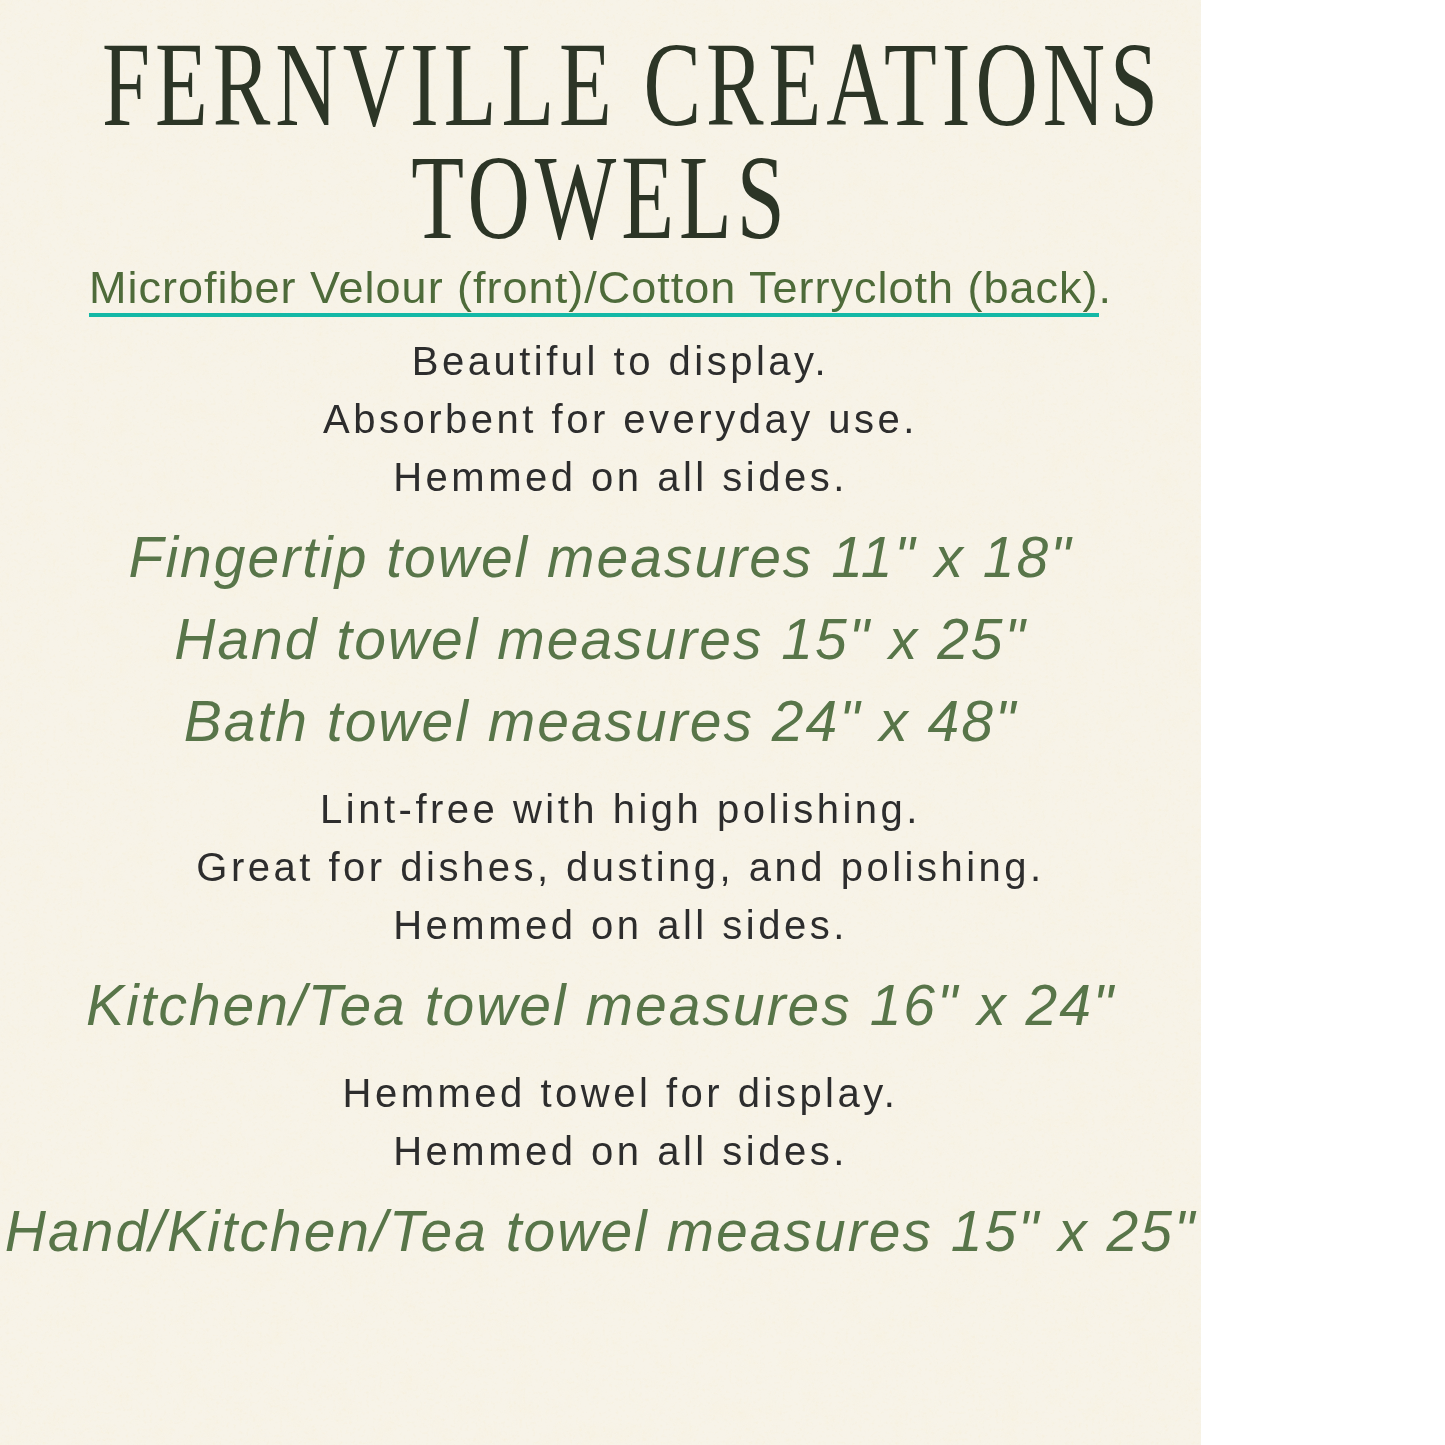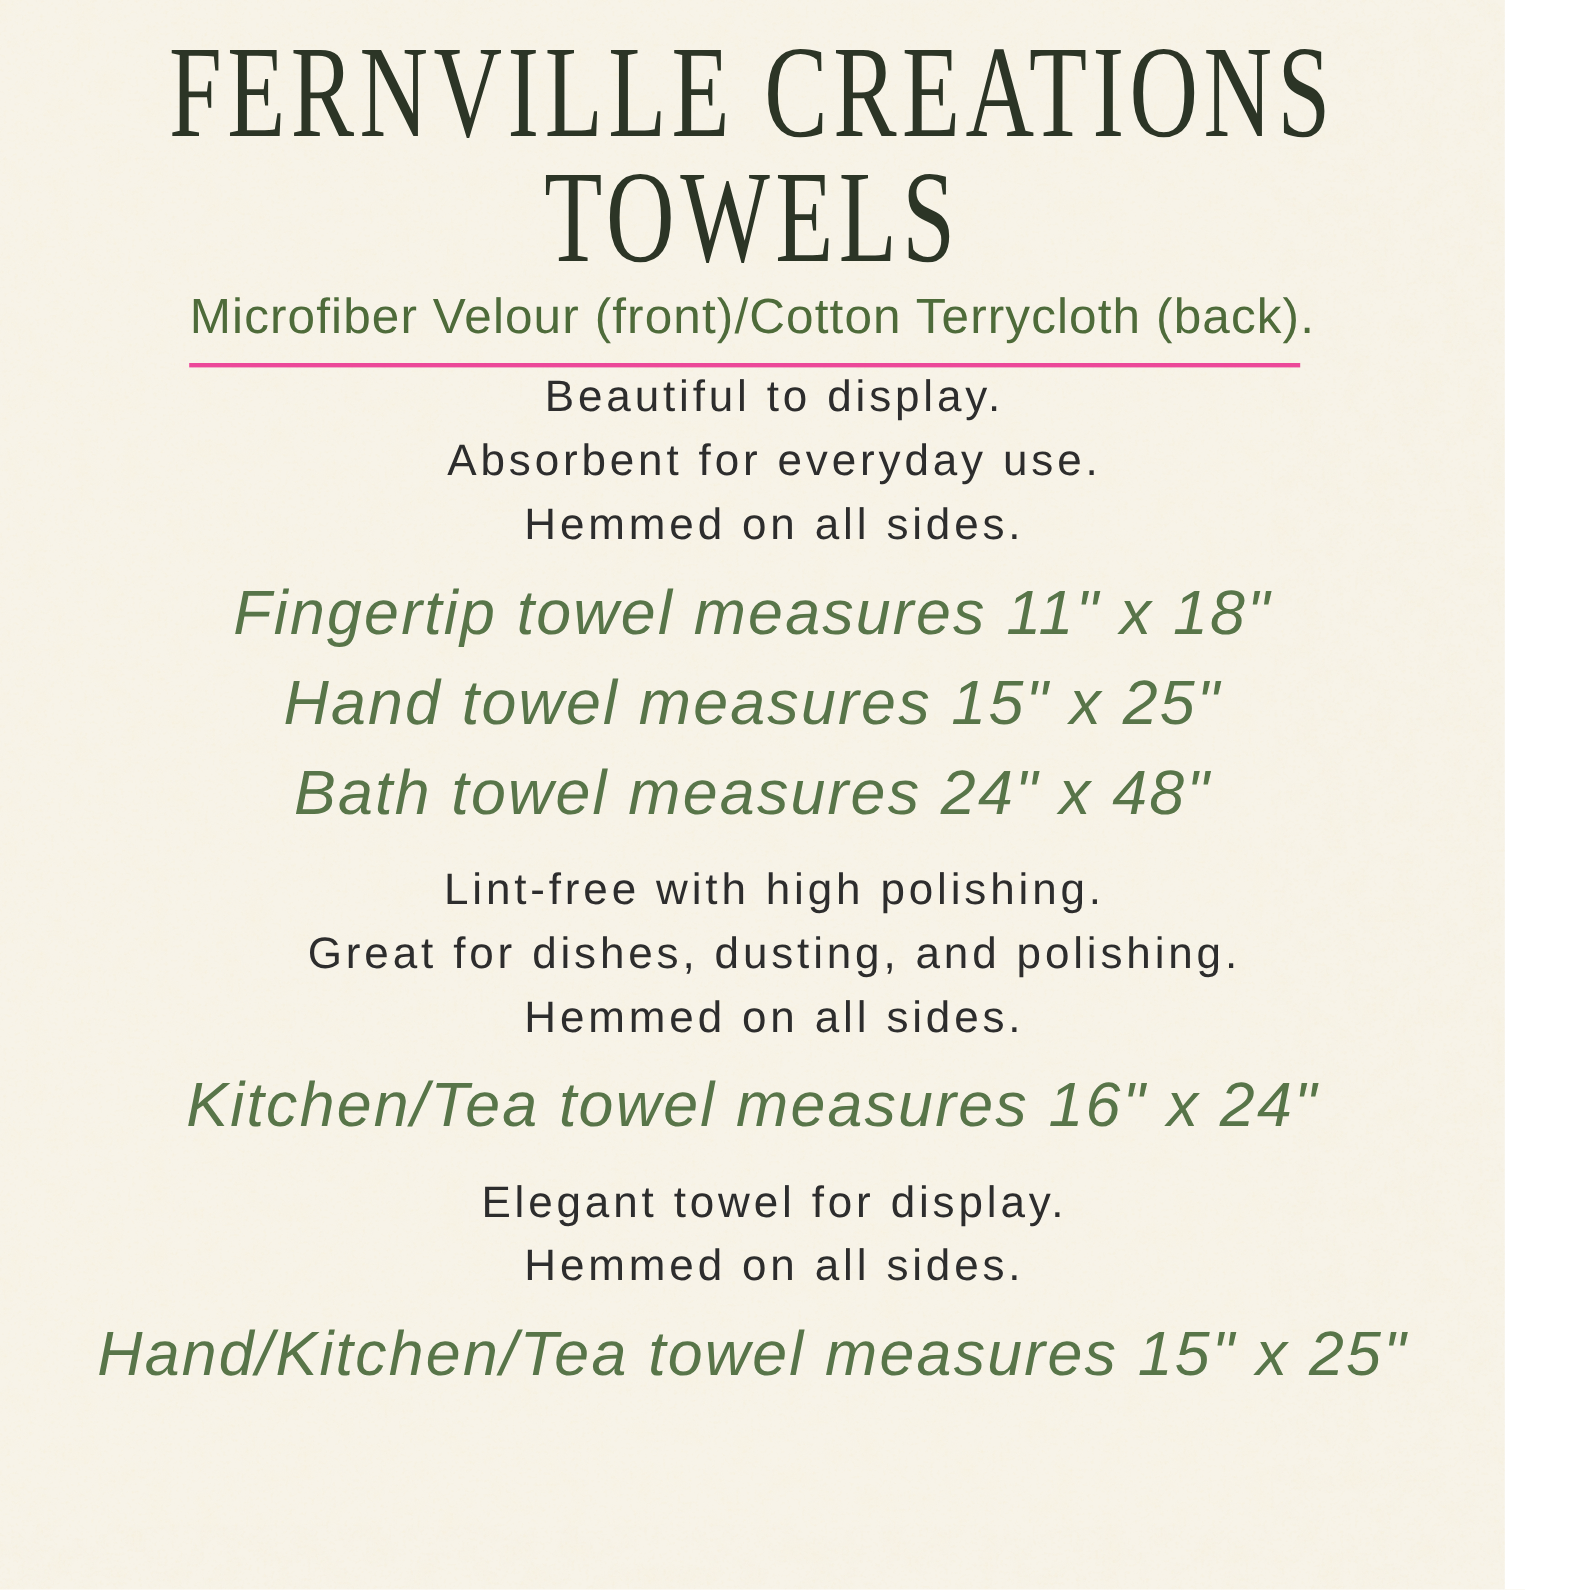--- a/index.html
+++ b/index.html
@@ -1,18 +1,18 @@
 <!DOCTYPE html>
 <html><head>
 <meta charset="utf-8">
 <style>
   html, body { margin: 0; padding: 0; }
   .page {
     position: relative;
-    width: 1368px;
+    width: 1201px;
     height: 1445px;
     background: #f7f3e8;
     overflow: hidden;
     font-family: "Liberation Sans", sans-serif;
   }
   .texture {
     position: absolute;
     inset: 0;
     z-index: 0;
     pointer-events: none;
@@ -45,22 +45,22 @@
     margin: 36px 0 0 0;
     font-size: 45px;
     line-height: 52px;
     letter-spacing: 1px;
     font-weight: 400;
     color: #4e6b3a;
     white-space: nowrap;
   }
   .section-flat-lay .section-heading { margin-top: 34px; }
   .heading-underline {
-    border-bottom: 4px solid #ec4899;
-    padding-bottom: 17px;
+    border-bottom: 4px solid #14b8a6;
+    padding-bottom: 0;
   }
   .heading-suffix { border-bottom: none; }
   .features { margin: 18px 0 0 0; }
   .feature {
     margin: 0;
     font-size: 40px;
     line-height: 58px;
     letter-spacing: 3.5px;
     color: #2d2d2d;
     white-space: nowrap;
@@ -127,21 +127,21 @@
         <p class="feature">Great for dishes, dusting, and polishing.</p>
         <p class="feature">Hemmed on all sides.</p>
       </div>
       <div class="measurements">
         <p class="measurement">Kitchen/Tea towel measures 16" x 24"</p>
       </div>
     </section>
 
     <section class="section section-flat-lay">
       <div class="features">
-        <p class="feature">Elegant towel for display.</p>
+        <p class="feature">Hemmed towel for display.</p>
         <p class="feature">Hemmed on all sides.</p>
       </div>
       <div class="measurements">
         <p class="measurement">Hand/Kitchen/Tea towel measures 15" x 25"</p>
       </div>
     </section>
 
   </div>
 </div>
 

